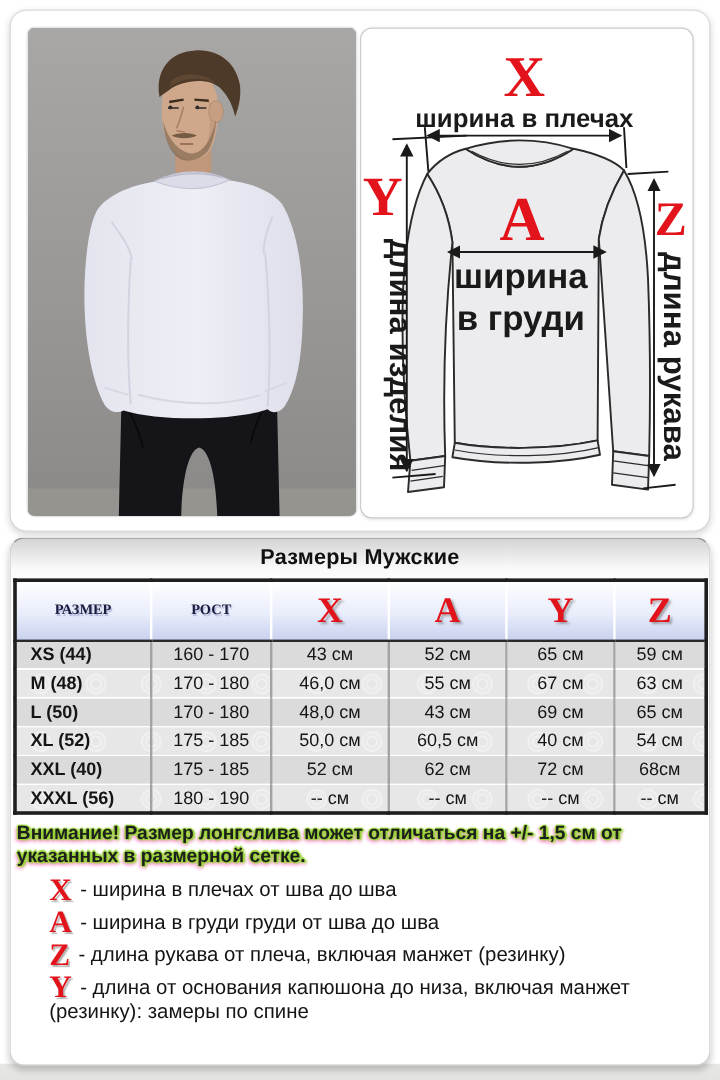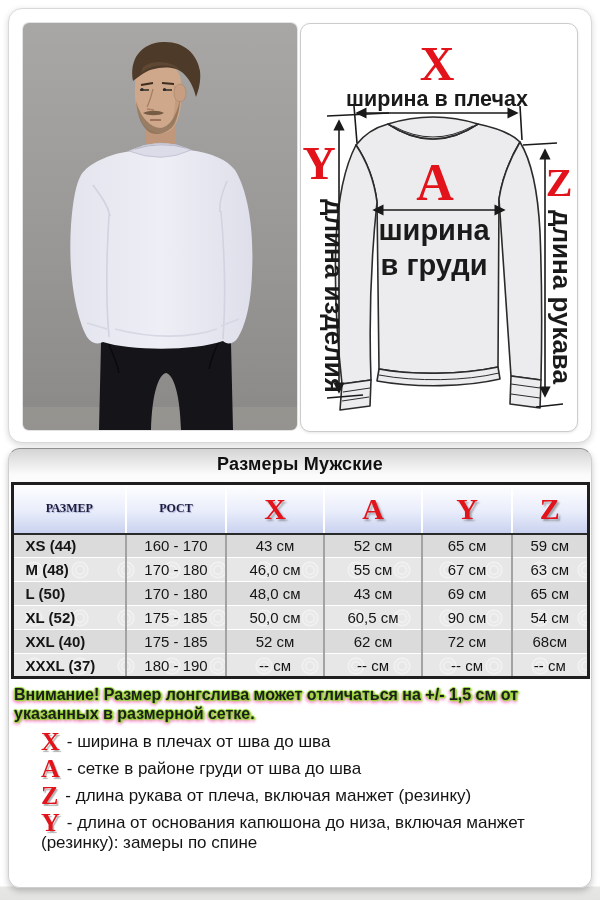--- a/index.html
+++ b/index.html
@@ -239,54 +239,54 @@
           <td>43 см</td>
           <td>69 см</td>
           <td>65 см</td>
         </tr>
 
         <tr>
           <td class="c-size">XL (52)</td>
           <td>175 - 185</td>
           <td>50,0 см</td>
           <td>60,5 см</td>
-          <td>90 см</td>
+          <td>40 см</td>
           <td>54 см</td>
         </tr>
 
         <tr>
           <td class="c-size">XXL (40)</td>
           <td>175 - 185</td>
           <td>52 см</td>
           <td>62 см</td>
           <td>72 см</td>
           <td>68см</td>
         </tr>
 
         <tr>
-          <td class="c-size">XXXL (37)</td>
+          <td class="c-size">XXXL (56)</td>
           <td>180 - 190</td>
           <td>-- см</td>
           <td>-- см</td>
           <td>-- см</td>
           <td>-- см</td>
         </tr>
       </tbody>
   </table>
 
   <p class="warning">Внимание! Размер лонгслива может отличаться на +/- 1,5 см от указанных в размерной сетке.</p>
 
   <div class="legend">
 
       <div class="legend-item">
         <span class="legend-letter">X</span><span class="legend-text">- ширина в плечах от шва до шва</span>
       </div>
 
       <div class="legend-item">
-        <span class="legend-letter">A</span><span class="legend-text">- сетке в районе груди от шва до шва</span>
+        <span class="legend-letter">A</span><span class="legend-text">- ширина в груди груди от шва до шва</span>
       </div>
 
       <div class="legend-item">
         <span class="legend-letter">Z</span><span class="legend-text">- длина рукава от плеча, включая манжет (резинку)</span>
       </div>
 
       <div class="legend-item">
         <span class="legend-letter">Y</span><span class="legend-text">- длина от основания капюшона до низа, включая манжет (резинку): замеры по спине</span>
       </div>
     </div>

